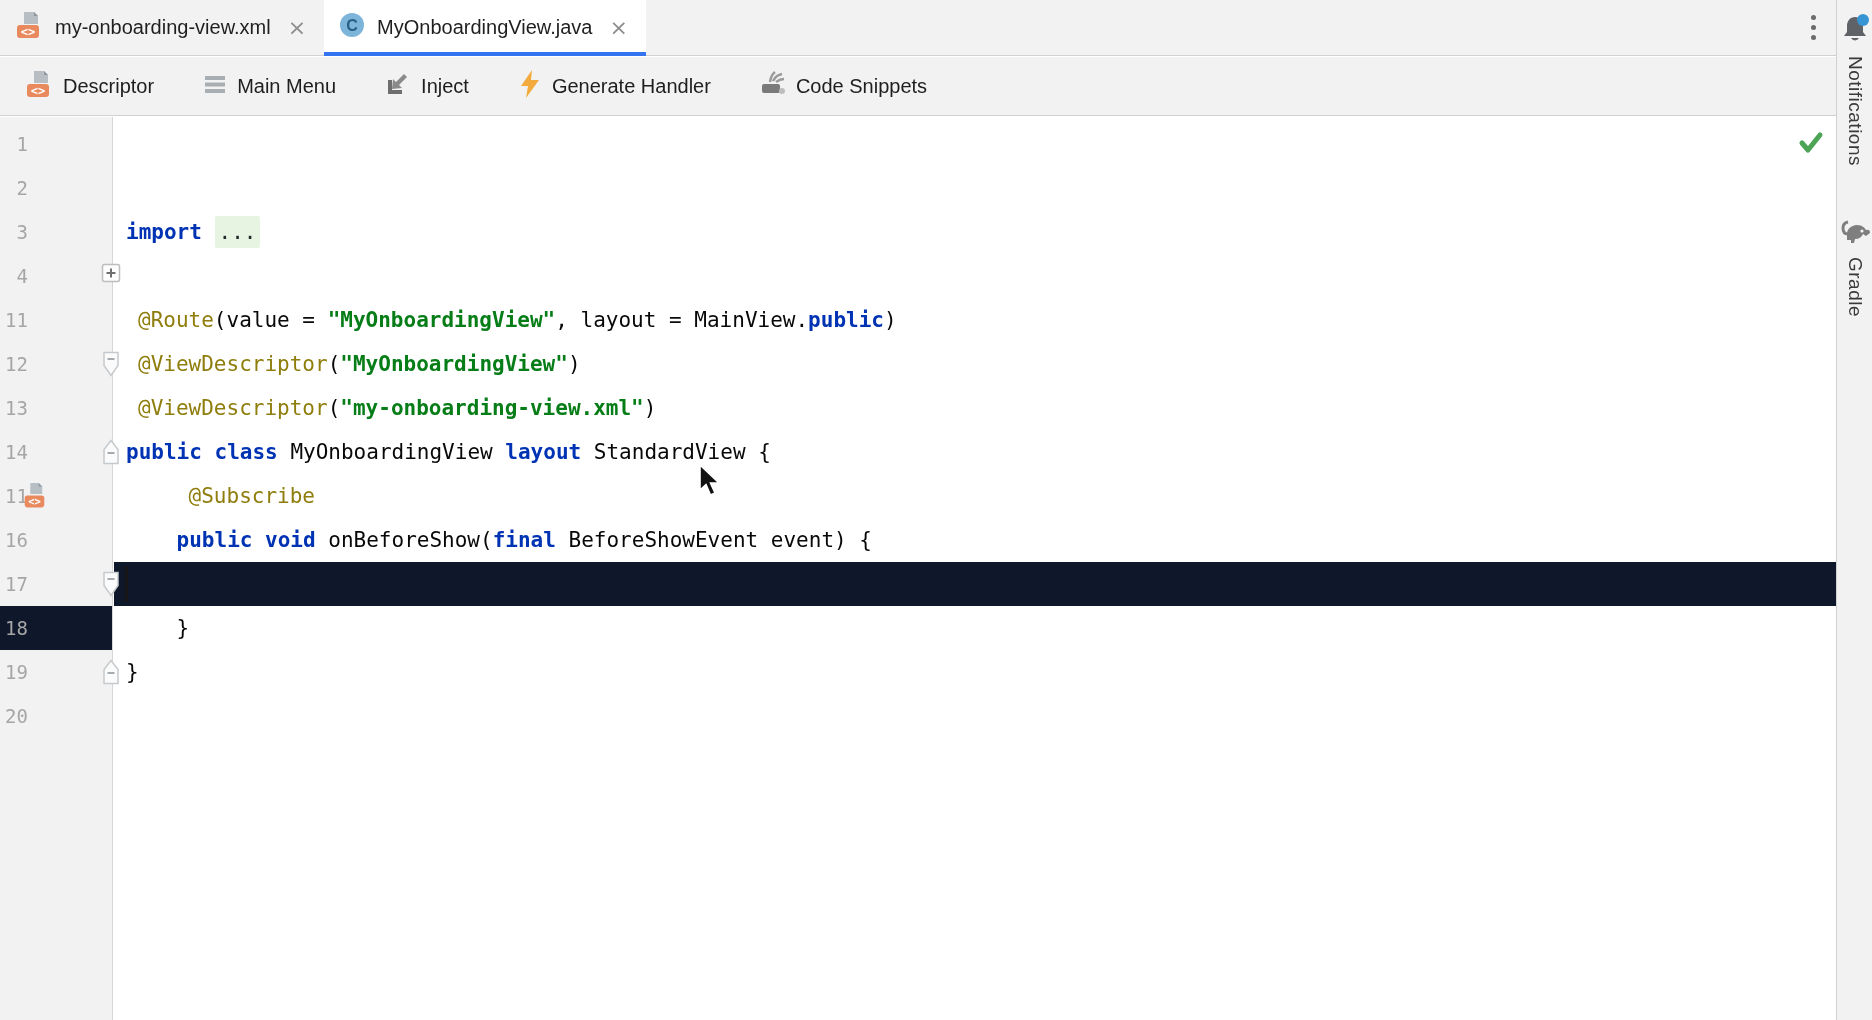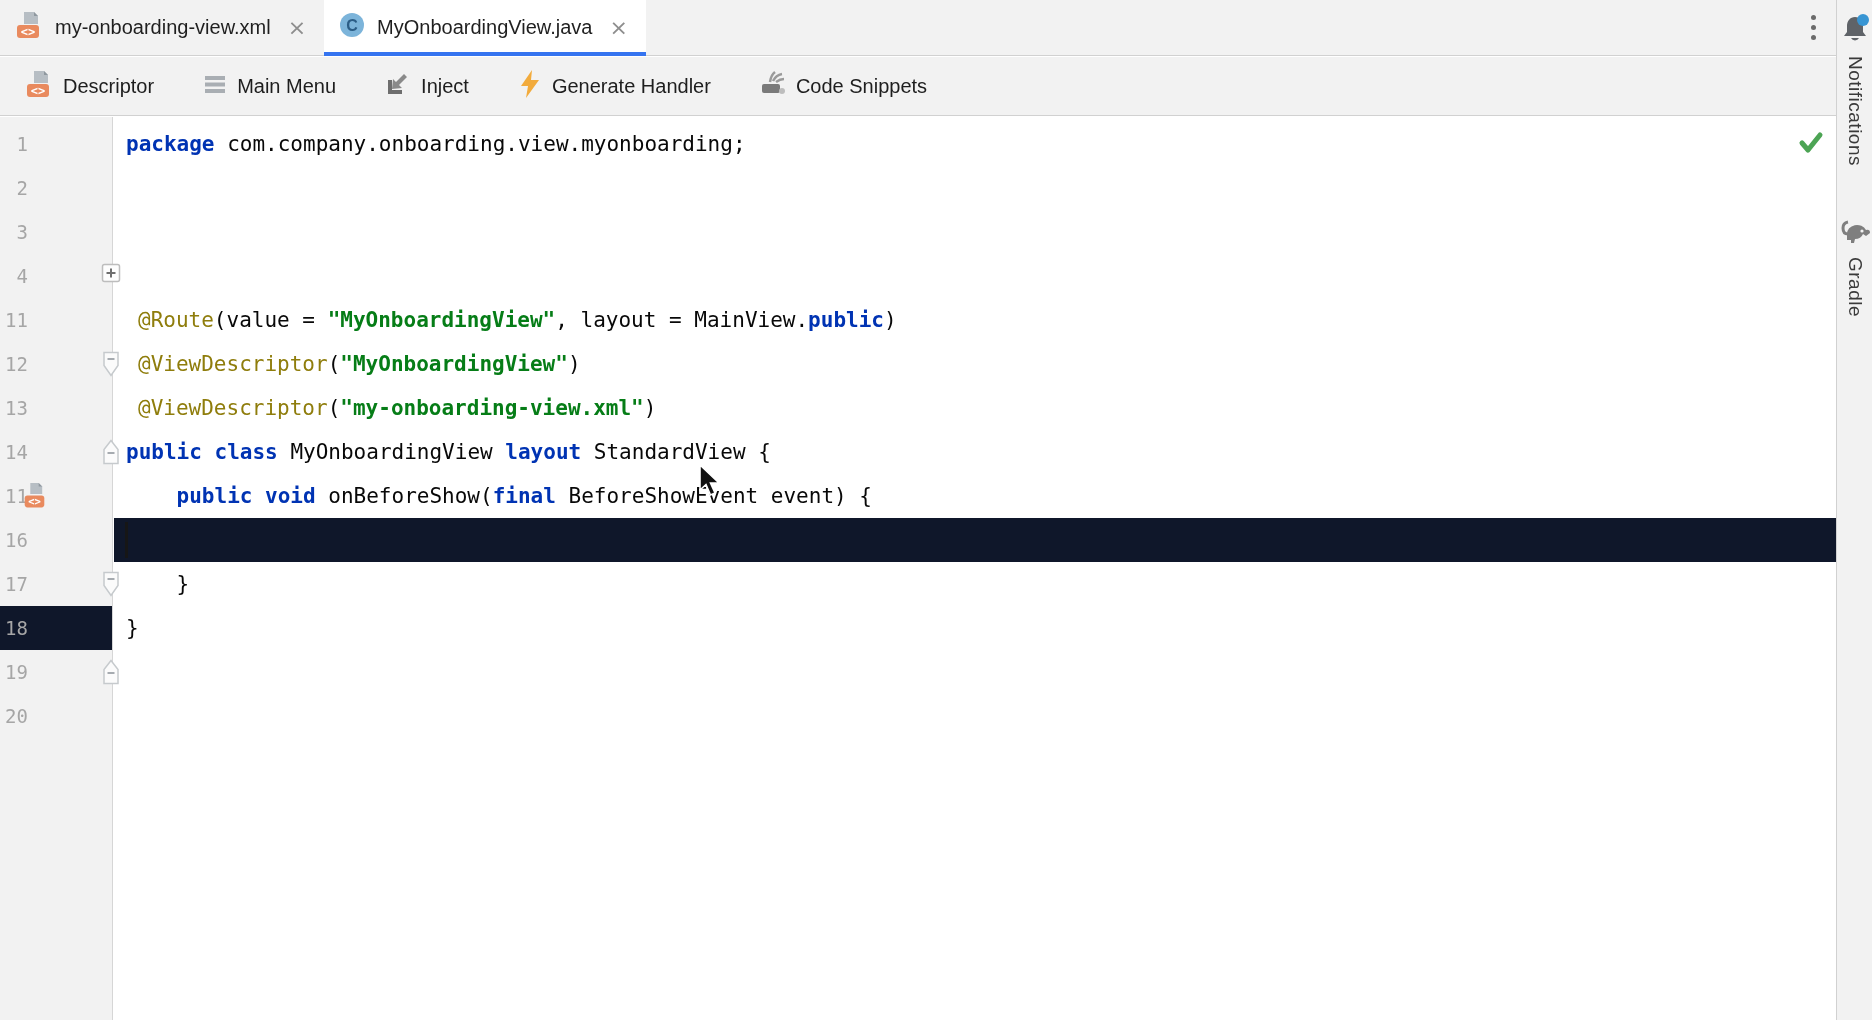--- a/index.html
+++ b/index.html
@@ -253,28 +253,29 @@
           <span class="gslot-fold"><svg width="20" height="27" viewBox="0 0 20 27">
               <path d="M10 1.5 l7 9 v14 h-14 v-14 z" fill="#fbfbfb" stroke="#c6cacd" stroke-width="1.5"></path>
               <line x1="6.5" y1="14" x2="13.5" y2="14" stroke="#a6abb0" stroke-width="2"></line>
             </svg></span>
         </div>
         <div class="gutter-row">
           <span class="lnum">20</span>
         </div>
       </div>
     <div class="code-pane" id="codepane">
-        <div class="code-row"><span class="c-kw">package </span><span class="c-pl">com.company.onboarding.view.myonboarding;</span></div>
         <div class="code-row"></div>
         <div class="code-row"></div>
+        <div class="code-row"><span class="c-kw">import </span><span class="c-fd">...</span></div>
         <div class="code-row"></div>
         <div class="code-row"><span class="c-ann">@Route</span><span class="c-pl">(value = </span><span class="c-str">"MyOnboardingView"</span><span class="c-pl">, layout = MainView.</span><span class="c-kw">public</span><span class="c-pl">)</span></div>
         <div class="code-row"><span class="c-ann">@ViewDescriptor</span><span class="c-pl">(</span><span class="c-str">"MyOnboardingView"</span><span class="c-pl">)</span></div>
         <div class="code-row"><span class="c-ann">@ViewDescriptor</span><span class="c-pl">(</span><span class="c-str">"my-onboarding-view.xml"</span><span class="c-pl">)</span></div>
         <div class="code-row"><span class="c-kw">public class </span><span class="c-pl">MyOnboardingView </span><span class="c-kw">layout </span><span class="c-pl">StandardView {</span></div>
+        <div class="code-row"><span class="c-pl">    </span><span class="c-ann">@Subscribe</span></div>
         <div class="code-row"><span class="c-pl">    </span><span class="c-kw">public void </span><span class="c-pl">onBeforeShow(</span><span class="c-kw">final </span><span class="c-pl">BeforeShowEvent event) {</span></div>
         <div class="code-row caret-bg"><span class="caret"></span></div>
         <div class="code-row"><span class="c-pl">    }</span></div>
         <div class="code-row"><span class="c-pl">}</span></div>
       </div>
     <div class="check-widget">
       <svg width="28" height="26" viewBox="0 0 28 26">
         <polyline points="5,13 11,20 23,5" fill="none" stroke="#4ca454" stroke-width="5" stroke-linecap="round" stroke-linejoin="round"></polyline>
       </svg>
     </div>

